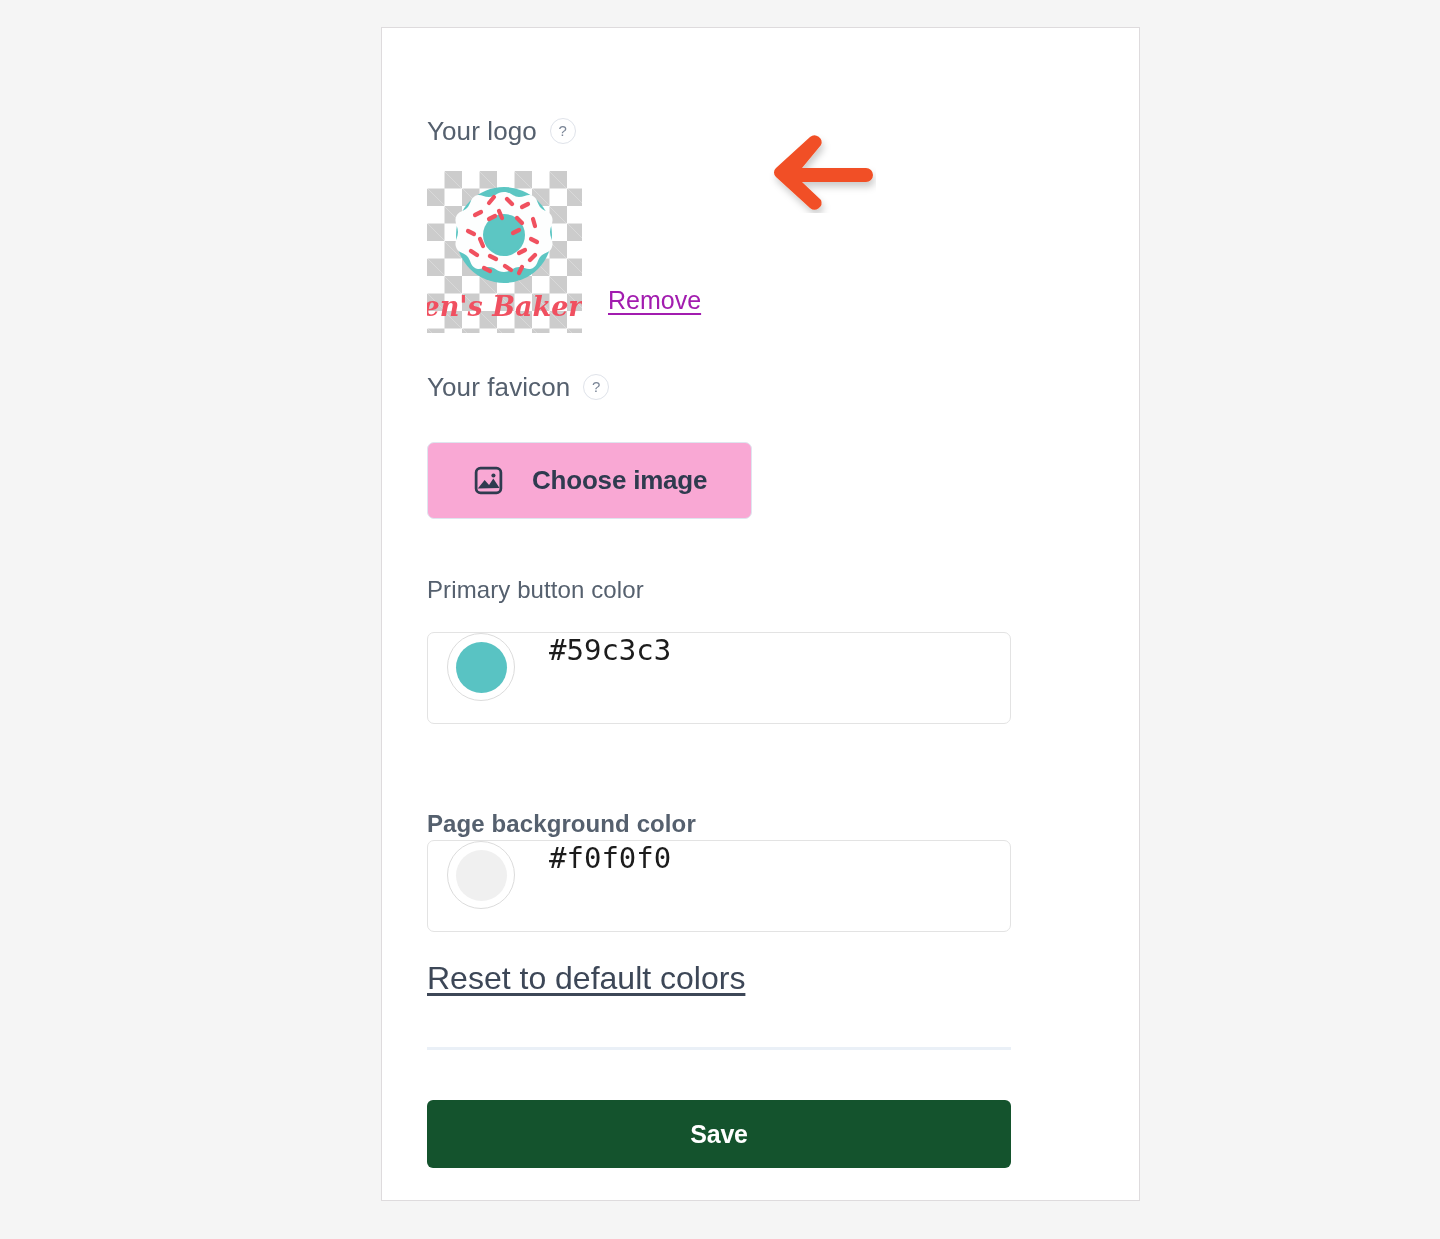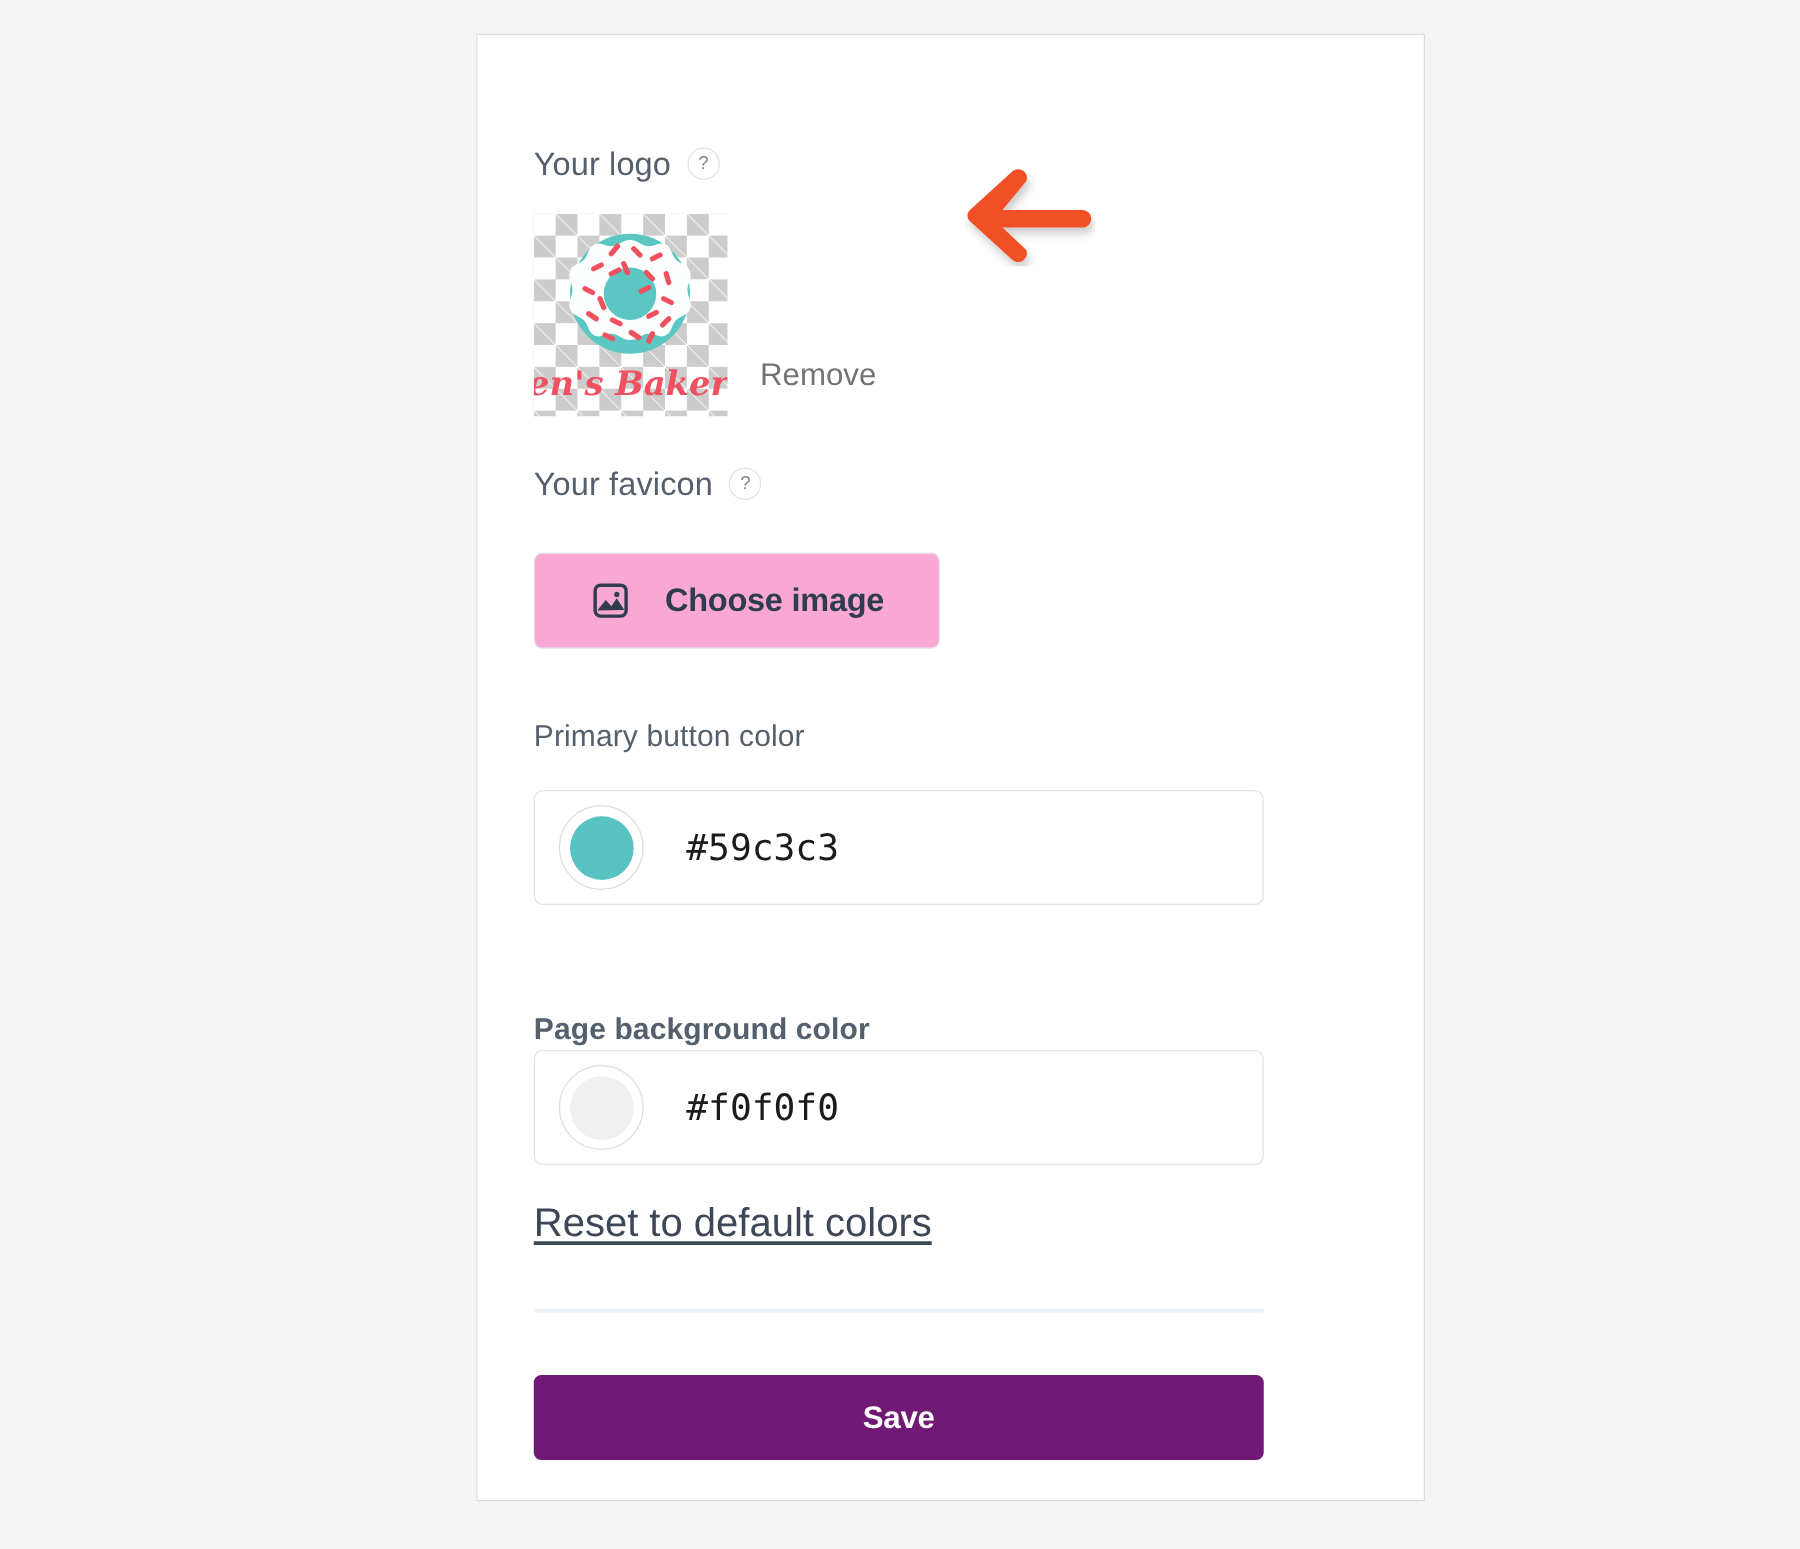--- a/index.html
+++ b/index.html
@@ -99,22 +99,23 @@
     position: absolute;
     left: 0;
     top: 0;
     width: 155px;
     height: 162px;
   }
 
   .remove-link {
     margin-left: 26px;
     margin-bottom: 18px;
-    color: #737373;
+    color: #a21caf;
     font-size: 25px;
+    text-decoration: underline;
     text-underline-offset: 4px;
     cursor: pointer;
     white-space: nowrap;
   }
 
   
   .arrow-annotation {
     position: absolute;
     left: 339px;
     top: 103px;
@@ -159,21 +160,20 @@
 
   .color-input {
     position: absolute;
     left: 0;
     width: 584px;
     height: 92px;
     background: #ffffff;
     border: 1px solid #e3e3e3;
     border-radius: 7px;
     display: flex;
-    align-items: center;
     padding-left: 19px;
     cursor: pointer;
   }
   #primary-color-input { top: 604px; }
   #bg-color-input      { top: 812px; }
 
   .swatch-outer {
     width: 68px;
     height: 68px;
     border-radius: 50%;
@@ -218,21 +218,21 @@
     height: 3px;
     background: #eaf0f7;
   }
 
   .save-btn {
     position: absolute;
     left: 0;
     top: 1072px;
     width: 584px;
     height: 68px;
-    background: #701a75;
+    background: #14532d;
     border: none;
     border-radius: 6px;
     color: #ffffff;
     font-size: 25px;
     font-weight: bold;
     font-family: "Liberation Sans", sans-serif;
     cursor: pointer;
     letter-spacing: -0.2px;
   }
 </style>

